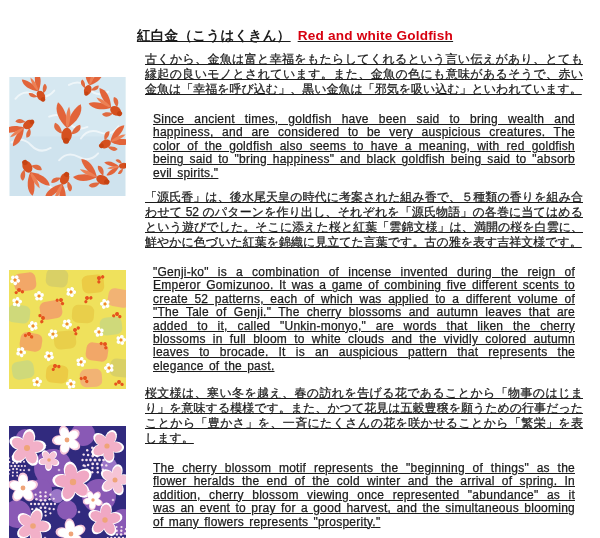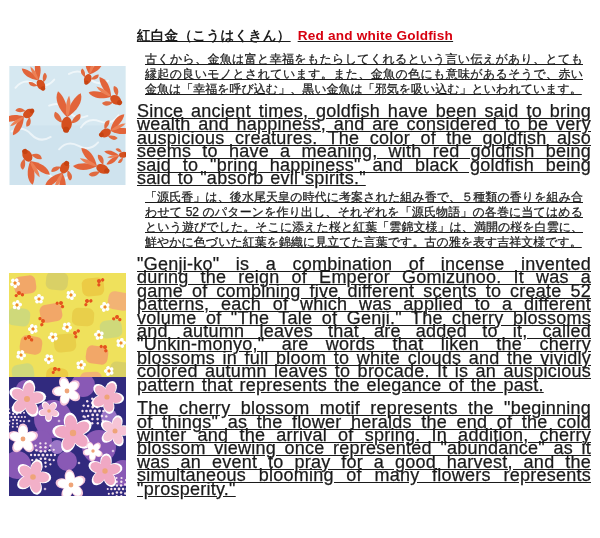--- a/index.html
+++ b/index.html
@@ -52,22 +52,22 @@
     white-space: nowrap;
   }
   .jp-body {
     margin: 8px;
     font-size: 12px;
     line-height: 15px;
     text-align: justify;
     -webkit-text-stroke: 0.25px #1b1b1b;
   }
   .en-body {
-    margin: 0;
-    font-size: 18px;
+    margin: 16px;
+    font-size: 12px;
     line-height: 13.4px;
     text-align: justify;
     letter-spacing: 0.25px;
     word-spacing: 1.6px;
     -webkit-text-stroke: 0.25px #1b1b1b;
   }
 </style>
 </head>
 <body>
 
@@ -288,15 +288,16 @@
         <circle cx="96" cy="94" r="2.7" fill="#efa478"></circle>
       <use href="#pet" fill="#ffffff" transform="translate(40,34) rotate(40) scale(1.05)"></use>
         <use href="#pet" fill="#f6c4d6" transform="translate(40,34) rotate(40) scale(0.9)"></use>
         <circle cx="40" cy="34" r="1.8" fill="#efa478"></circle>
       <use href="#pet" fill="#f7c8da" transform="translate(84,74) rotate(-30) scale(1)"></use>
         <use href="#pet" fill="#ffffff" transform="translate(84,74) rotate(-30) scale(0.85)"></use>
         <circle cx="84" cy="74" r="1.7" fill="#efa478"></circle>
     </svg>
   </div>
   <div class="text-col">
+    <p class="jp-body">桜文様は、寒い冬を越え、春の訪れを告げる花であることから「物事のはじまり」を意味する模様です。また、かつて花見は五穀豊穣を願うための行事だったことから「豊かさ」を、一斉にたくさんの花を咲かせることから「繁栄」を表します。</p>
     <p class="en-body">The cherry blossom motif represents the "beginning of things" as the flower heralds the end of the cold winter and the arrival of spring. In addition, cherry blossom viewing once represented "abundance" as it was an event to pray for a good harvest, and the simultaneous blooming of many flowers represents "prosperity."</p>
   </div>
 </section>
 
 </body></html>

